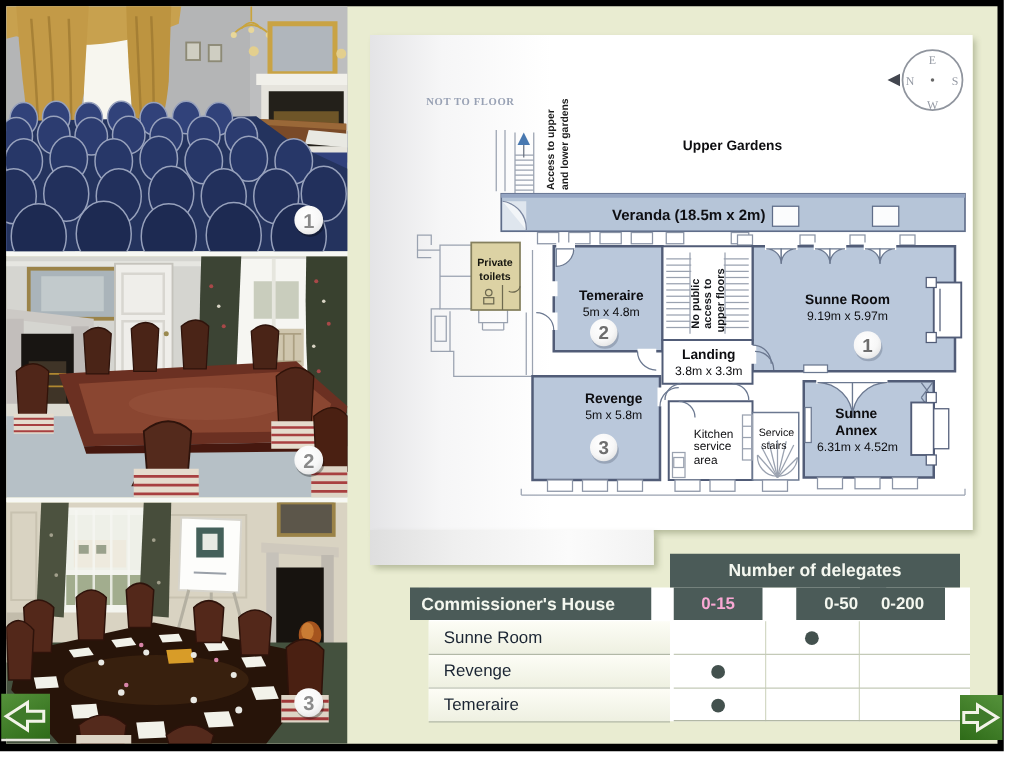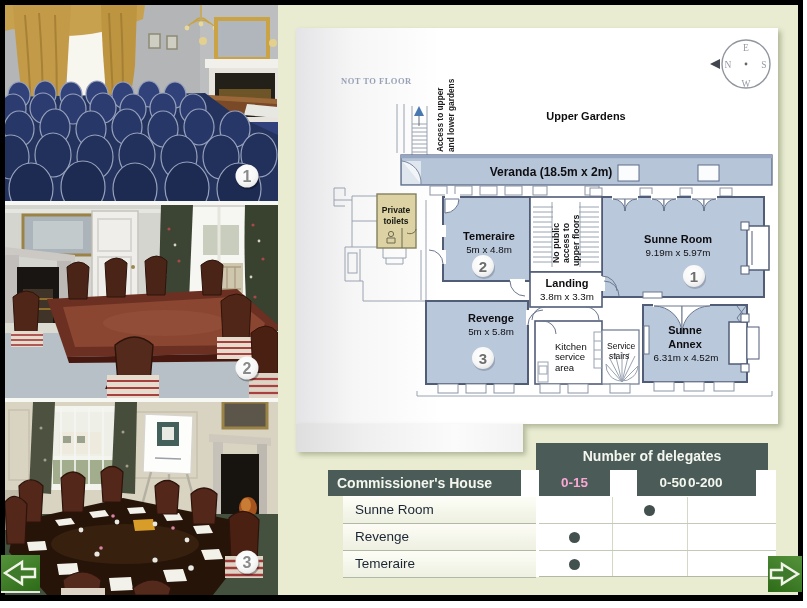--- a/index.html
+++ b/index.html
@@ -673,21 +673,21 @@
 <div class="abs" style="left:343px;top:470px;width:433px;height:107px;background:#fff;"></div>
 
 <div class="abs" style="left:536px;top:443px;width:232px;height:27px;background:#4b5b58;color:#f4f7ef;font-weight:bold;font-size:14px;text-align:center;line-height:27px;">Number of delegates</div>
 
 <div class="abs" style="left:328px;top:470px;width:193px;height:26px;background:#4b5b58;color:#f4f7ef;font-weight:bold;font-size:14px;line-height:26px;"><span style="padding-left:9px;">Commissioner's House</span></div>
 
 <div class="abs" style="left:539px;top:470px;width:71px;height:26px;background:#4b5b58;color:#f9a8d4;font-weight:bold;font-size:13.5px;text-align:center;line-height:26px;">0-15</div>
 
 <div class="abs" style="left:613px;top:470px;width:72px;height:26px;background:#4b5b58;color:#f4f7ef;font-weight:bold;font-size:13.5px;text-align:center;line-height:26px;margin-left:24px;">0-50</div>
 
-<div class="abs" style="left:688px;top:470px;width:68px;height:26px;background:#4b5b58;color:#f4f7ef;font-weight:bold;font-size:13.5px;line-height:26px;">0-200</div>
+<div class="abs" style="left:688px;top:470px;width:68px;height:26px;background:#4b5b58;color:#f4f7ef;font-weight:bold;font-size:13.5px;text-align:center;line-height:26px;">0-200</div>
 
 <div class="abs" style="left:343px;top:497px;width:193px;height:26px;background:linear-gradient(180deg,#fdfdf6,#eef0e1);border-bottom:1px solid #b2b8a6;color:#1b2533;font-size:13.5px;line-height:26px;"><span style="padding-left:12px;">Sunne Room</span></div>
 
 <div class="abs" style="left:343px;top:524px;width:193px;height:26px;background:linear-gradient(180deg,#fdfdf6,#eef0e1);border-bottom:1px solid #b2b8a6;color:#1b2533;font-size:13.5px;line-height:26px;"><span style="padding-left:12px;">Revenge</span></div>
 
 <div class="abs" style="left:343px;top:551px;width:193px;height:26px;background:linear-gradient(180deg,#fdfdf6,#eef0e1);border-bottom:1px solid #b2b8a6;color:#1b2533;font-size:13.5px;line-height:26px;"><span style="padding-left:12px;">Temeraire</span></div>
 
 <div class="abs" style="left:612px;top:497px;width:1px;height:80px;background:#d4d9c6;"></div>
 <div class="abs" style="left:687px;top:497px;width:1px;height:80px;background:#d4d9c6;"></div>
 <div class="abs" style="left:539px;top:523px;width:237px;height:1px;background:#c4cab8;"></div>

